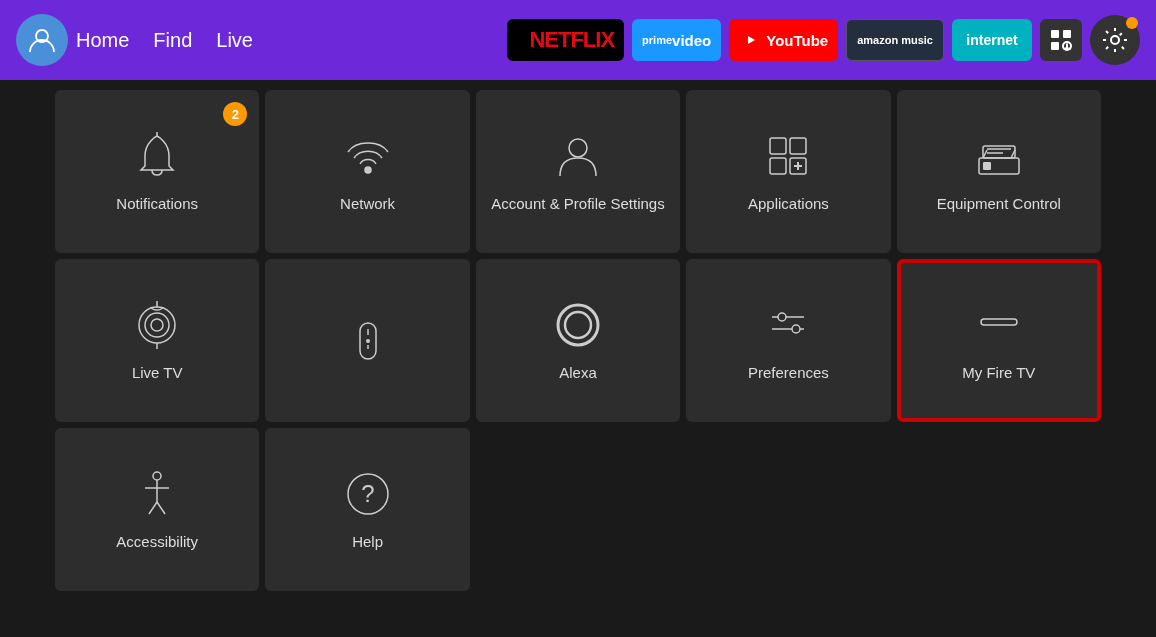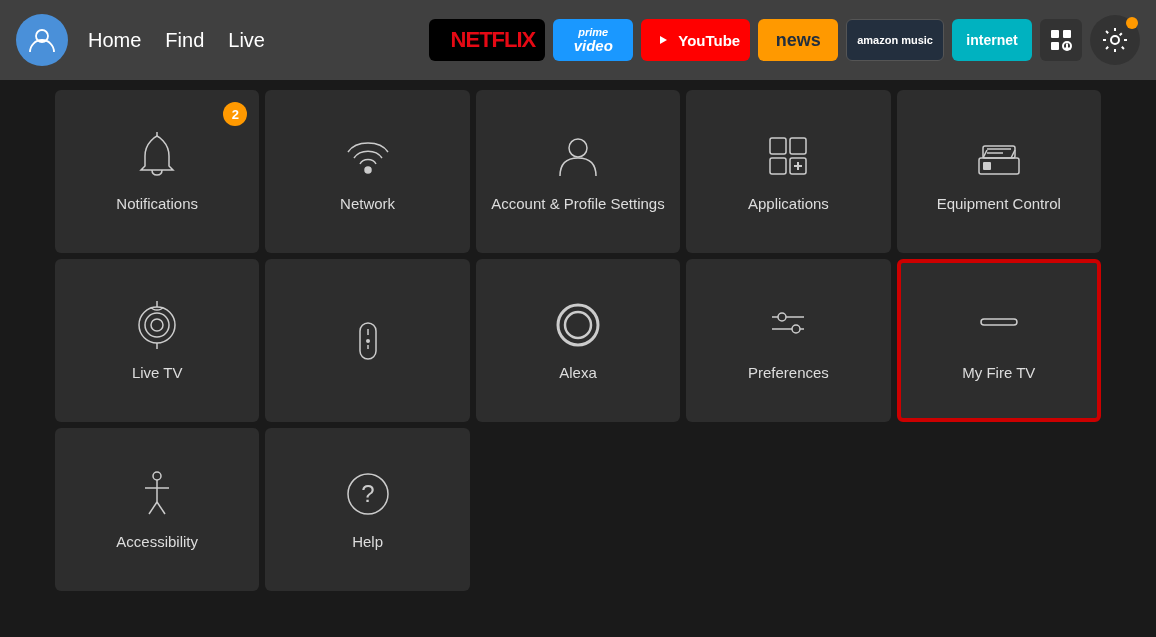--- a/index.html
+++ b/index.html
@@ -9,24 +9,23 @@
       background: #1a1a1a;
       font-family: 'Arial', sans-serif;
       overflow: hidden;
       color: white;
     }
 
     
     .navbar {
       display: flex;
       align-items: center;
-      background: #404040;
+      background: #6d28d9;
       padding: 0 16px;
       height: 80px;
-      gap: 12px;
     }
     .nav-avatar {
       width: 52px;
       height: 52px;
       border-radius: 50%;
       background: #4a90d9;
       display: flex;
       align-items: center;
       justify-content: center;
       flex-shrink: 0;
@@ -148,24 +147,23 @@
       align-items: center;
       justify-content: center;
       font-size: 13px;
       font-weight: 700;
       color: white;
     }
 
     
     .primevideo-text {
       display: flex;
-      flex-direction: column;
+      flex-direction: row;
       align-items: center;
       line-height: 1;
-      font-style: italic;
     }
     .primevideo-text .prime { font-size: 11px; }
     .primevideo-text .video { font-size: 15px; font-weight: 700; }
   </style>
 </head>
 <body>
 
 <nav class="navbar">
   <div class="nav-avatar">
     <svg viewBox="0 0 32 32" fill="none" stroke="white" stroke-width="1.8">
@@ -188,21 +186,20 @@
         <span class="video">video</span>
       </div>
     </div>
     <div class="app-badge app-youtube">
       <svg width="22" height="16" viewBox="0 0 22 16" fill="none">
         <rect width="22" height="16" rx="3" fill="#ff0000"></rect>
         <polygon points="9,4 9,12 16,8" fill="white"></polygon>
       </svg>
       <span style="margin-left:5px;font-size:15px;font-weight:600;">YouTube</span>
     </div>
-    <div class="app-badge app-news">news</div>
     <div class="app-badge app-amazonmusic" style="font-size:11px;">amazon music</div>
     <div class="app-badge app-internet">internet</div>
 
     <div class="nav-grid-btn">
       <svg width="24" height="24" viewBox="0 0 24 24" fill="white">
         <rect x="2" y="2" width="8" height="8" rx="1"></rect>
         <rect x="14" y="2" width="8" height="8" rx="1"></rect>
         <rect x="2" y="14" width="8" height="8" rx="1"></rect>
         <circle cx="18" cy="18" r="4" fill="none" stroke="white" stroke-width="2"></circle>
         <line x1="15.5" y1="20.5" x2="22" y2="20.5" stroke="white" stroke-width="2"></line>

